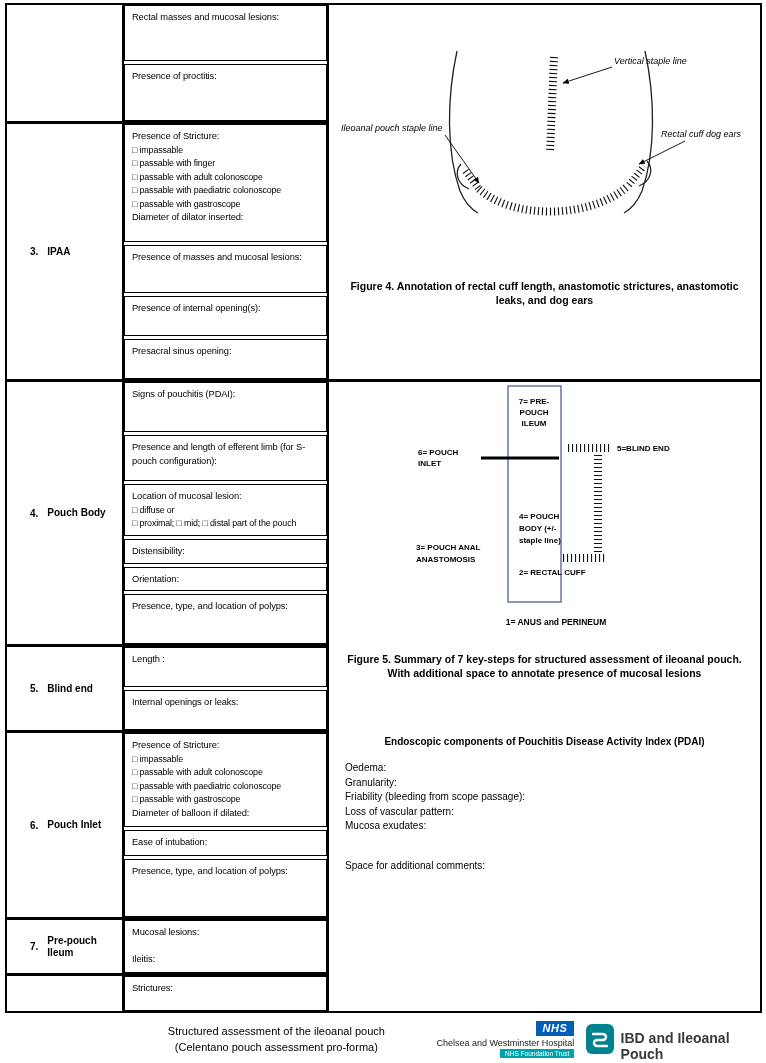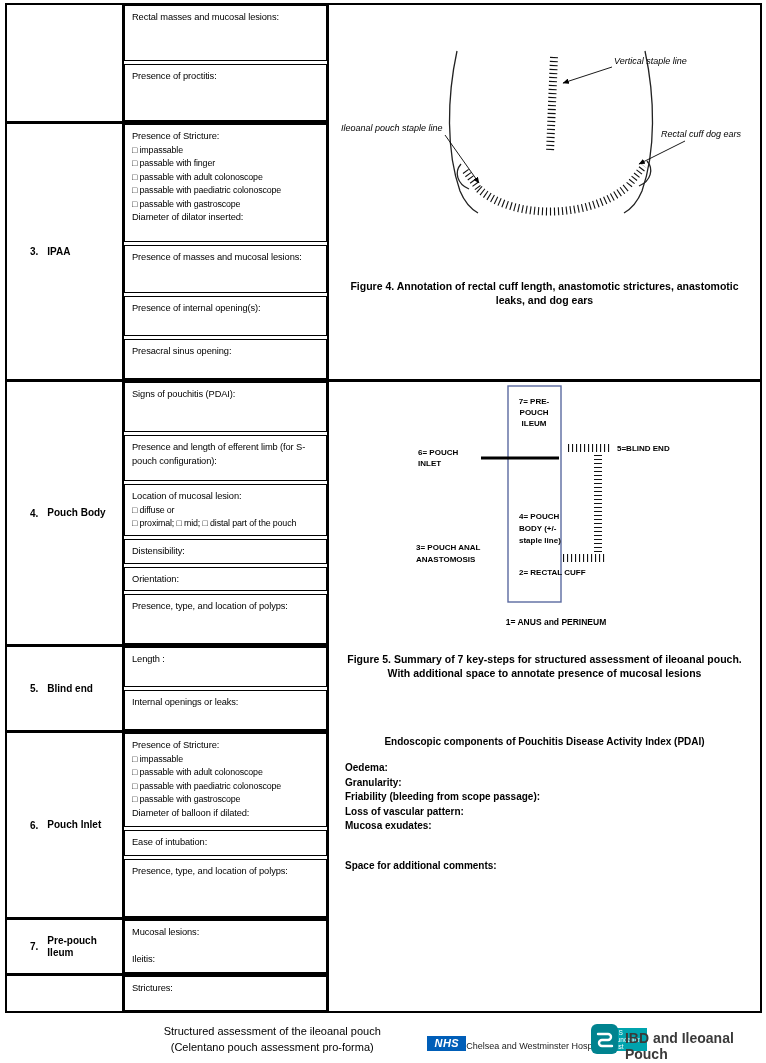--- a/index.html
+++ b/index.html
@@ -41,28 +41,28 @@
   .pouchrect { fill:none; stroke:#5b6aa0; stroke-width:1.4; }
   .inlet { stroke:#000; stroke-width:3; }
   .staple5 { stroke:#111; stroke-width:8; stroke-dasharray:1.1 2.9; }
   .f5t { font-family:"Liberation Sans",sans-serif; font-weight:700; font-size:8px; fill:#000; }
   .f5t.mid { text-anchor:middle; }
   .f5t.big { font-size:8.5px; }
 
   
   .pdai-title { margin-top:56px; text-align:center; font-weight:700; font-size:10px; }
   .pdai-items { margin-top:14px; padding-left:16px; }
-  .pdai-item { font-weight:700; font-size:10px; line-height:14.5px; }
-  .comments { margin-top:26px; padding-left:16px; font-weight:700; font-size:10px; }
+  .pdai-item { font-weight:400; font-size:10px; line-height:14.5px; }
+  .comments { margin-top:26px; padding-left:16px; font-weight:400; font-size:10px; }
 
   
   .footer { position:absolute; left:5px; top:1018px; width:757px; height:42px;
             display:flex; align-items:center; }
   .footer-title { margin-left:130px; width:310px; text-align:center; font-size:11px; line-height:16px; }
-  .nhs-lockup { margin-left:18px; width:152px; display:flex; flex-direction:row; align-items:flex-end; }
+  .nhs-lockup { margin-left:18px; width:152px; display:flex; flex-direction:column; align-items:flex-end; }
   .nhs-box { background:#005EB8; color:#fff; font-style:italic; font-weight:700;
              font-size:11px; padding:1px 7px 2px; letter-spacing:0.5px; }
   .nhs-hospital { font-size:9px; font-weight:400; margin-top:2px; white-space:nowrap; color:#1c1c1c; }
   .nhs-trust { background:#00A3AD; color:#fff; font-size:6.5px; padding:1px 5px; margin-top:1px; }
   .ibd-lockup { margin-left:12px; display:flex; align-items:center; gap:7px; }
   .ibd-icon { width:30px; height:30px; background:#00838F; border-radius:6px;
               display:flex; align-items:center; justify-content:center; }
   .ibd1 { font-size:14px; font-weight:700; color:#3a3a3a;margin-top:24px; }
   .ibd2 { font-size:8px; color:#9a9a9a; margin-top:1px; }
 </style>

